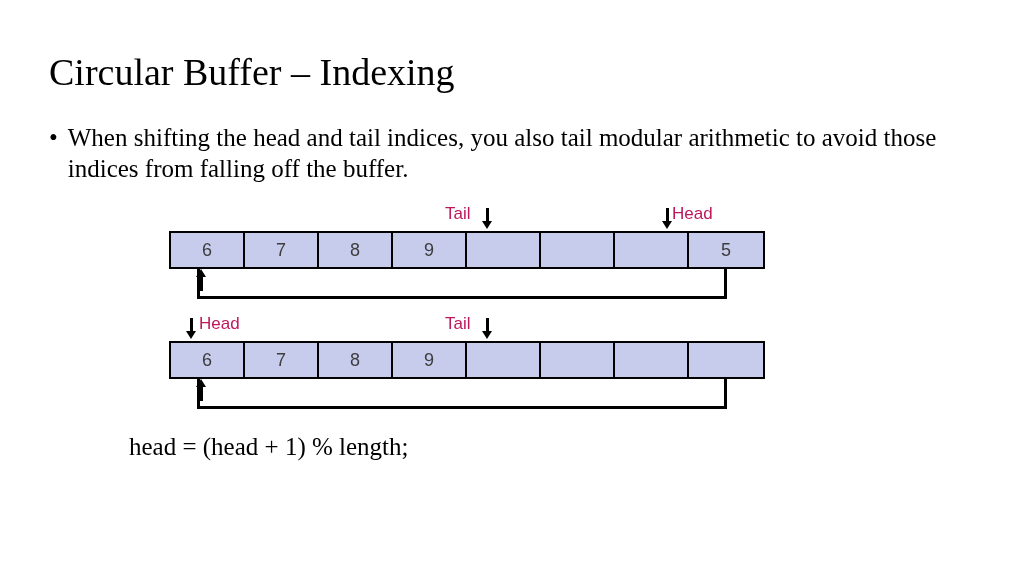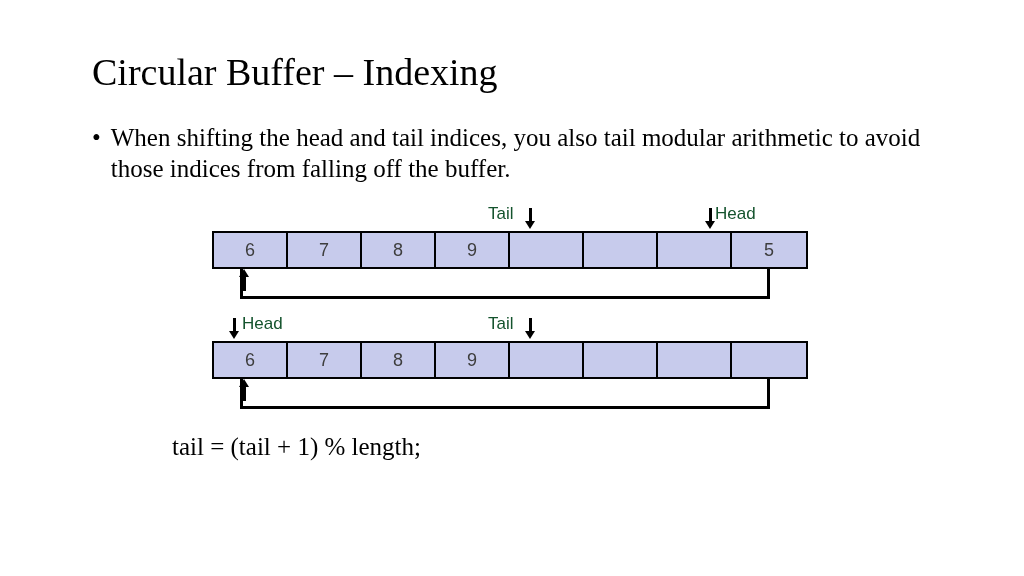--- a/index.html
+++ b/index.html
@@ -9,21 +9,21 @@
     height: 576px;
     background: #ffffff;
     font-family: "Times New Roman", Times, serif;
     color: #000;
   }
   .slide {
     position: relative;
     width: 1024px;
     height: 576px;
     box-sizing: border-box;
-    padding: 50px 70px 40px 92px;
+    padding: 50px 70px 40px 49px;
   }
   .title {
     font-size: 38px;
     font-weight: 400;
     margin-bottom: 28px;
   }
   .bullet-row {
     display: flex;
     align-items: flex-start;
     font-size: 25px;
@@ -37,21 +37,21 @@
     margin-left: 120px;
   }
   .diagram {
     position: relative;
     height: 110px;
   }
   .label {
     position: absolute;
     font-family: Arial, Helvetica, sans-serif;
     font-size: 17px;
-    color: #14532d;
+    color: #be185d;
   }
   .arrow-down {
     position: absolute;
     width: 0;
     height: 0;
   }
   .arrow-down::before {
     content: "";
     position: absolute;
     top: 0;
@@ -194,16 +194,16 @@
         <div class="cell"></div>
       </div>
 
       <span class="arrow-up" style="left:28px; top:70px;"></span>
       <div class="wrap-path"></div>
     </div>
 
   </div>
 
   <div class="formulas">
-    <span>tail = (tail + 1) % length;</span>
+    <span>head = (head + 1) % length;</span>
   </div>
 
 </div>
 
 </body></html>

